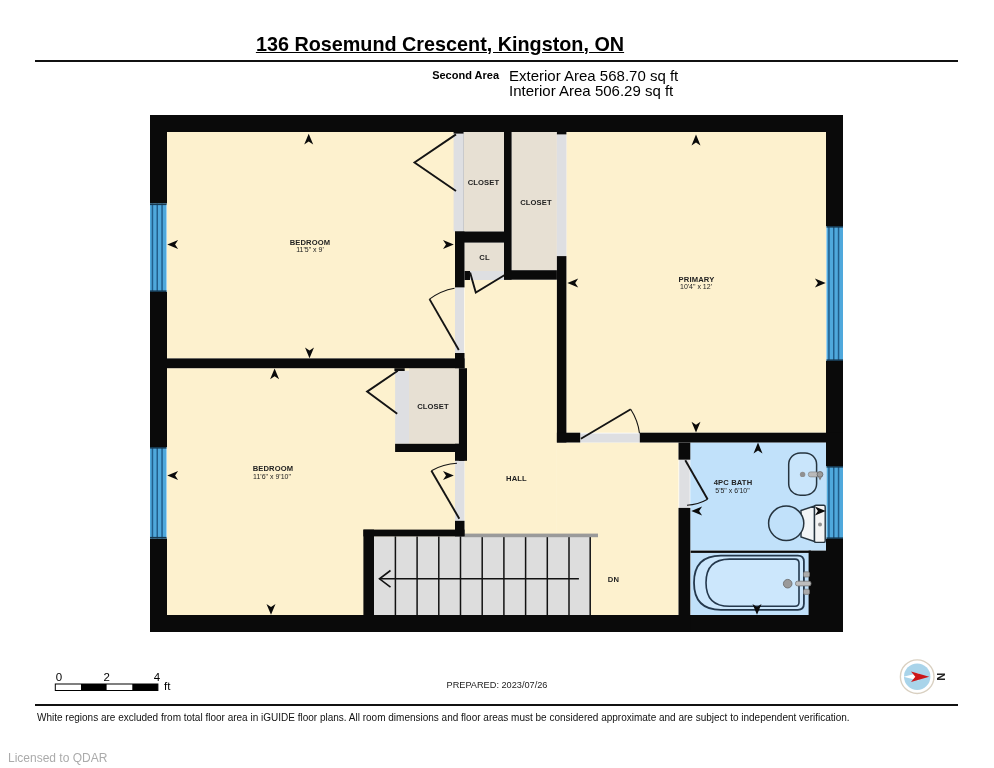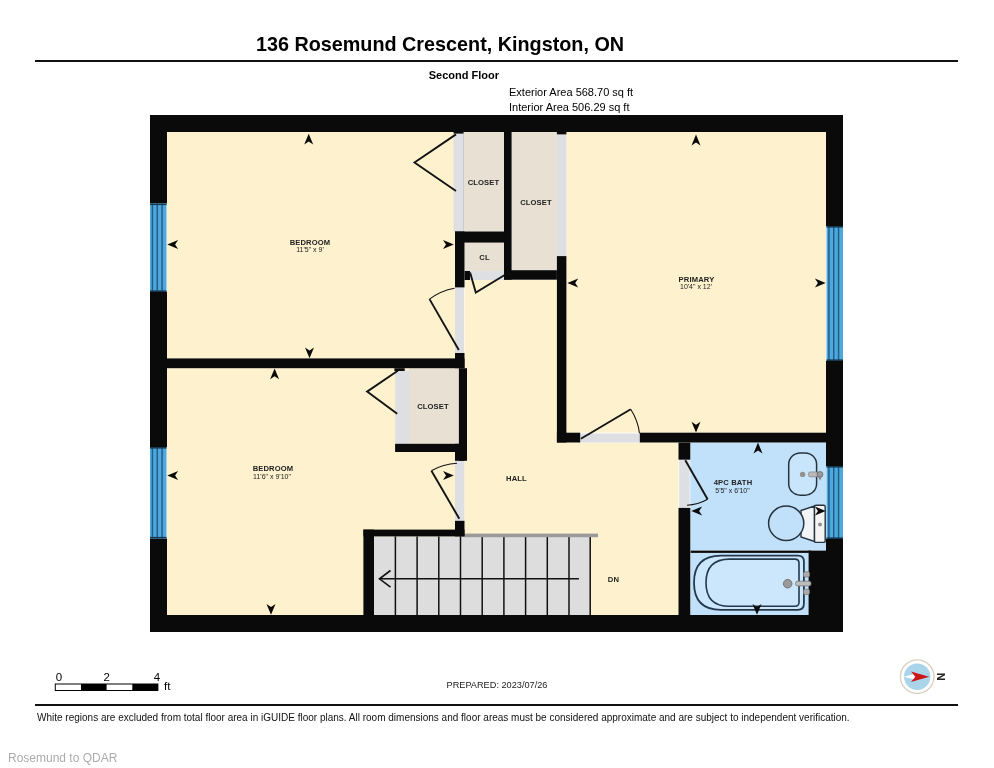--- a/index.html
+++ b/index.html
@@ -1,31 +1,31 @@
 <!DOCTYPE html>
 <html><head>
 <meta charset="utf-8">
 <style>
 html,body{margin:0;padding:0;}
 body{width:994px;height:768px;background:#fff;font-family:"Liberation Sans",sans-serif;position:relative;overflow:hidden;}
-.title{position:absolute;top:32.5px;left:0;width:880px;text-align:center;font-size:19.8px;font-weight:bold;color:#000;}
+.title{position:absolute;top:32.5px;left:0;width:880px;text-align:center;font-size:19.8px;font-weight:bold;color:#000;text-decoration:underline;}
 .hr1{position:absolute;left:35px;top:60px;width:923px;height:2px;background:#111;}
 .sf{position:absolute;top:69px;right:495px;font-size:11px;font-weight:bold;color:#000;}
-.areas{position:absolute;top:85px;left:509px;font-size:11px;color:#000;line-height:14.6px;}
+.areas{position:absolute;top:69px;left:509px;font-size:15px;color:#000;line-height:14.6px;}
 .prepared{position:absolute;top:680px;left:0;width:994px;text-align:center;font-size:9.2px;color:#222;}
 .hr2{position:absolute;left:35px;top:703.5px;width:923px;height:2px;background:#111;}
 .disc{position:absolute;left:37px;top:712px;font-size:10px;color:#111;}
 .lic{position:absolute;left:8px;top:750.5px;font-size:12px;color:#ABABAB;}
 svg{position:absolute;left:0;top:0;}
 </style>
 </head>
 <body>
 <div class="title">136 Rosemund Crescent, Kingston, ON</div>
 <div class="hr1"></div>
-<div class="sf">Second Floor</div>
+<div class="sf">Second Area</div>
 <div class="areas">Exterior Area 568.70 sq ft<br>Interior Area 506.29 sq ft</div>
 <svg width="994" height="768" viewBox="0 0 994 768">
 
 <g>
 <rect x="167" y="132" width="288" height="226.4" fill="#FDF1CE"></rect>
 <rect x="167" y="368.2" width="288" height="246.8" fill="#FDF1CE"></rect>
 <rect x="566.4" y="132" width="259.6" height="300.7" fill="#FDF1CE"></rect>
 <rect x="464.5" y="279.7" width="92.4" height="256.7" fill="#FDF1CE"></rect>
 <rect x="556.9" y="442.5" width="121.6" height="172.5" fill="#FDF1CE"></rect>
 
@@ -248,13 +248,13 @@
 <circle cx="917.2" cy="676.7" r="16.8" fill="#FFFFFF" stroke="#D9D0C1" stroke-width="1.4"></circle>
 <circle cx="917.2" cy="676.7" r="13.2" fill="#A9D4EA"></circle>
 <polygon points="903.5,676.7 918.5,673 918.5,680.4" fill="#FFFFFF"></polygon>
 <polygon points="929.3,676.7 911,671.4 915.3,676.7 911,682" fill="#CC1719"></polygon>
 <text x="940.8" y="676.8" font-size="11" font-weight="bold" fill="#222" text-anchor="middle" dominant-baseline="central" transform="rotate(90 940.8 676.8)">N</text>
 </g>
 </svg>
 <div class="prepared">PREPARED: 2023/07/26</div>
 <div class="hr2"></div>
 <div class="disc">White regions are excluded from total floor area in iGUIDE floor plans. All room dimensions and floor areas must be considered approximate and are subject to independent verification.</div>
-<div class="lic">Rosemund to QDAR</div>
+<div class="lic">Licensed to QDAR</div>
 
 </body></html>

